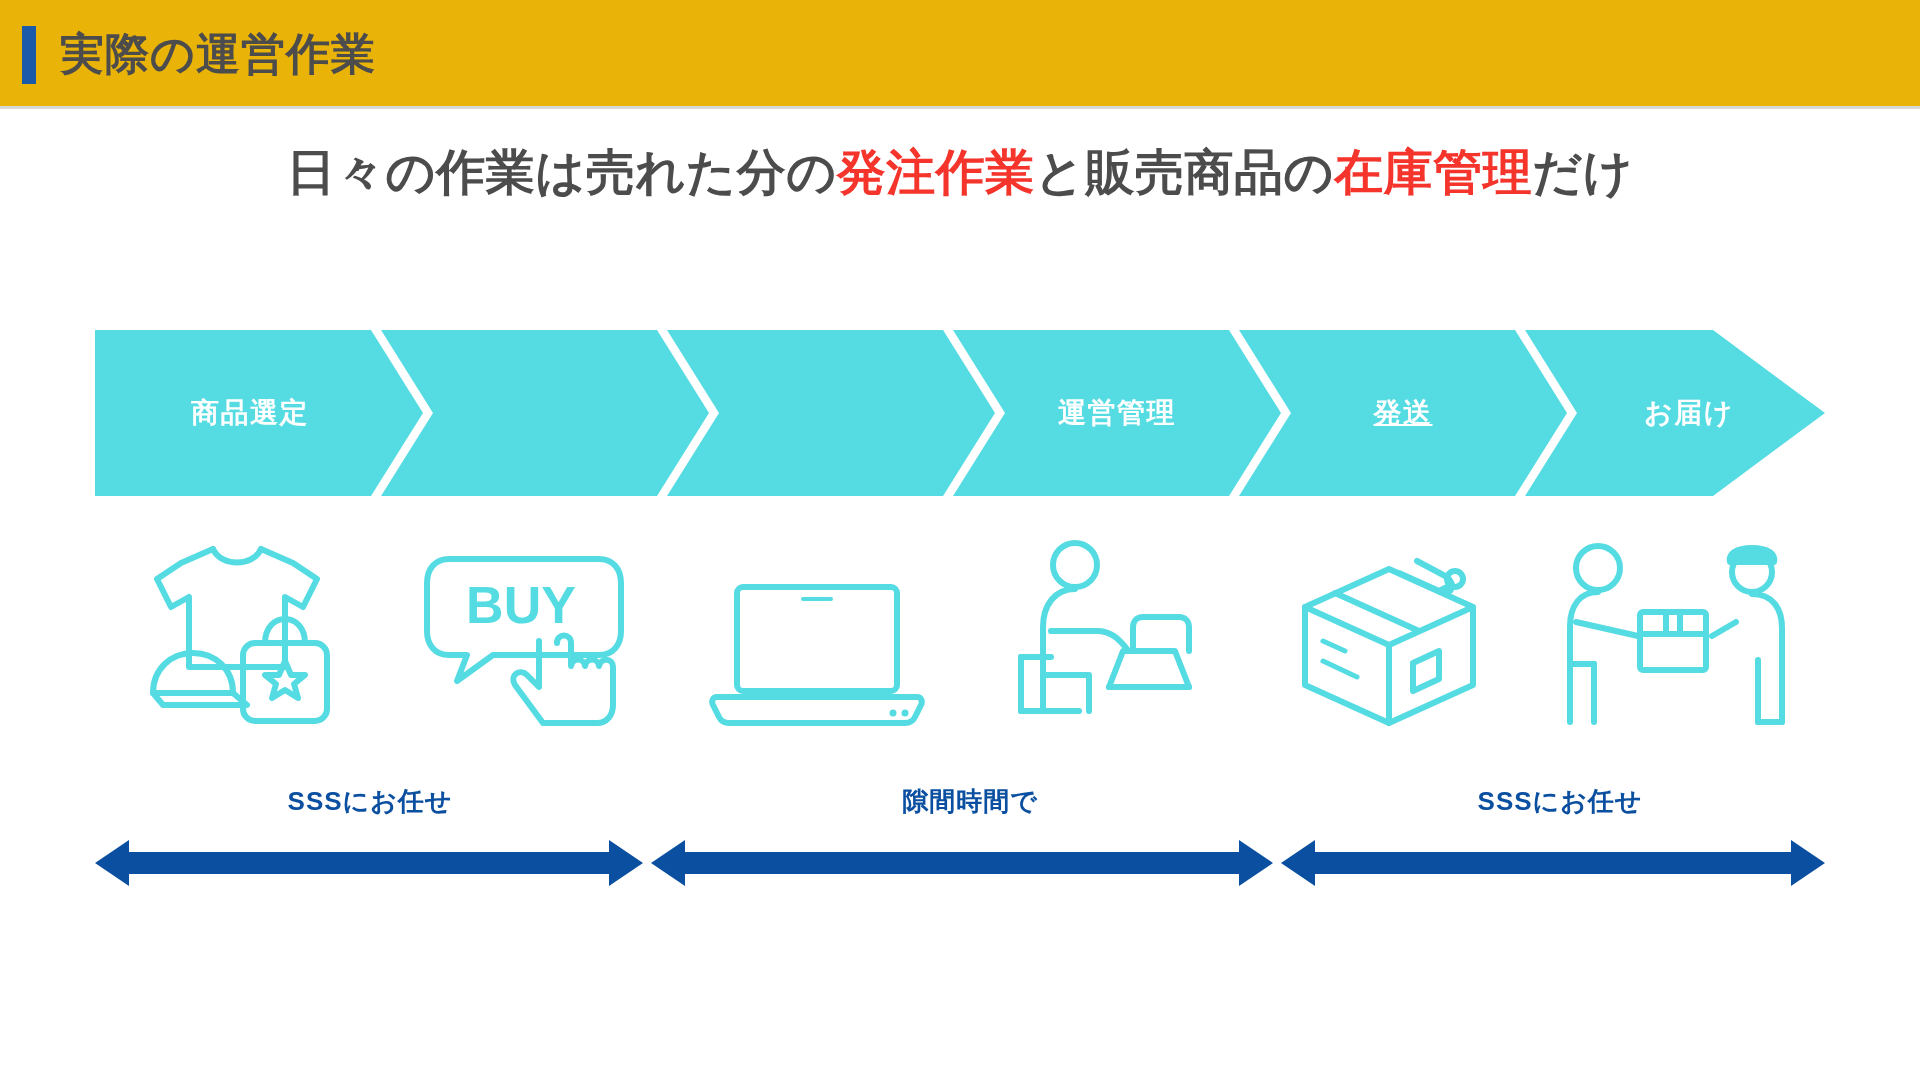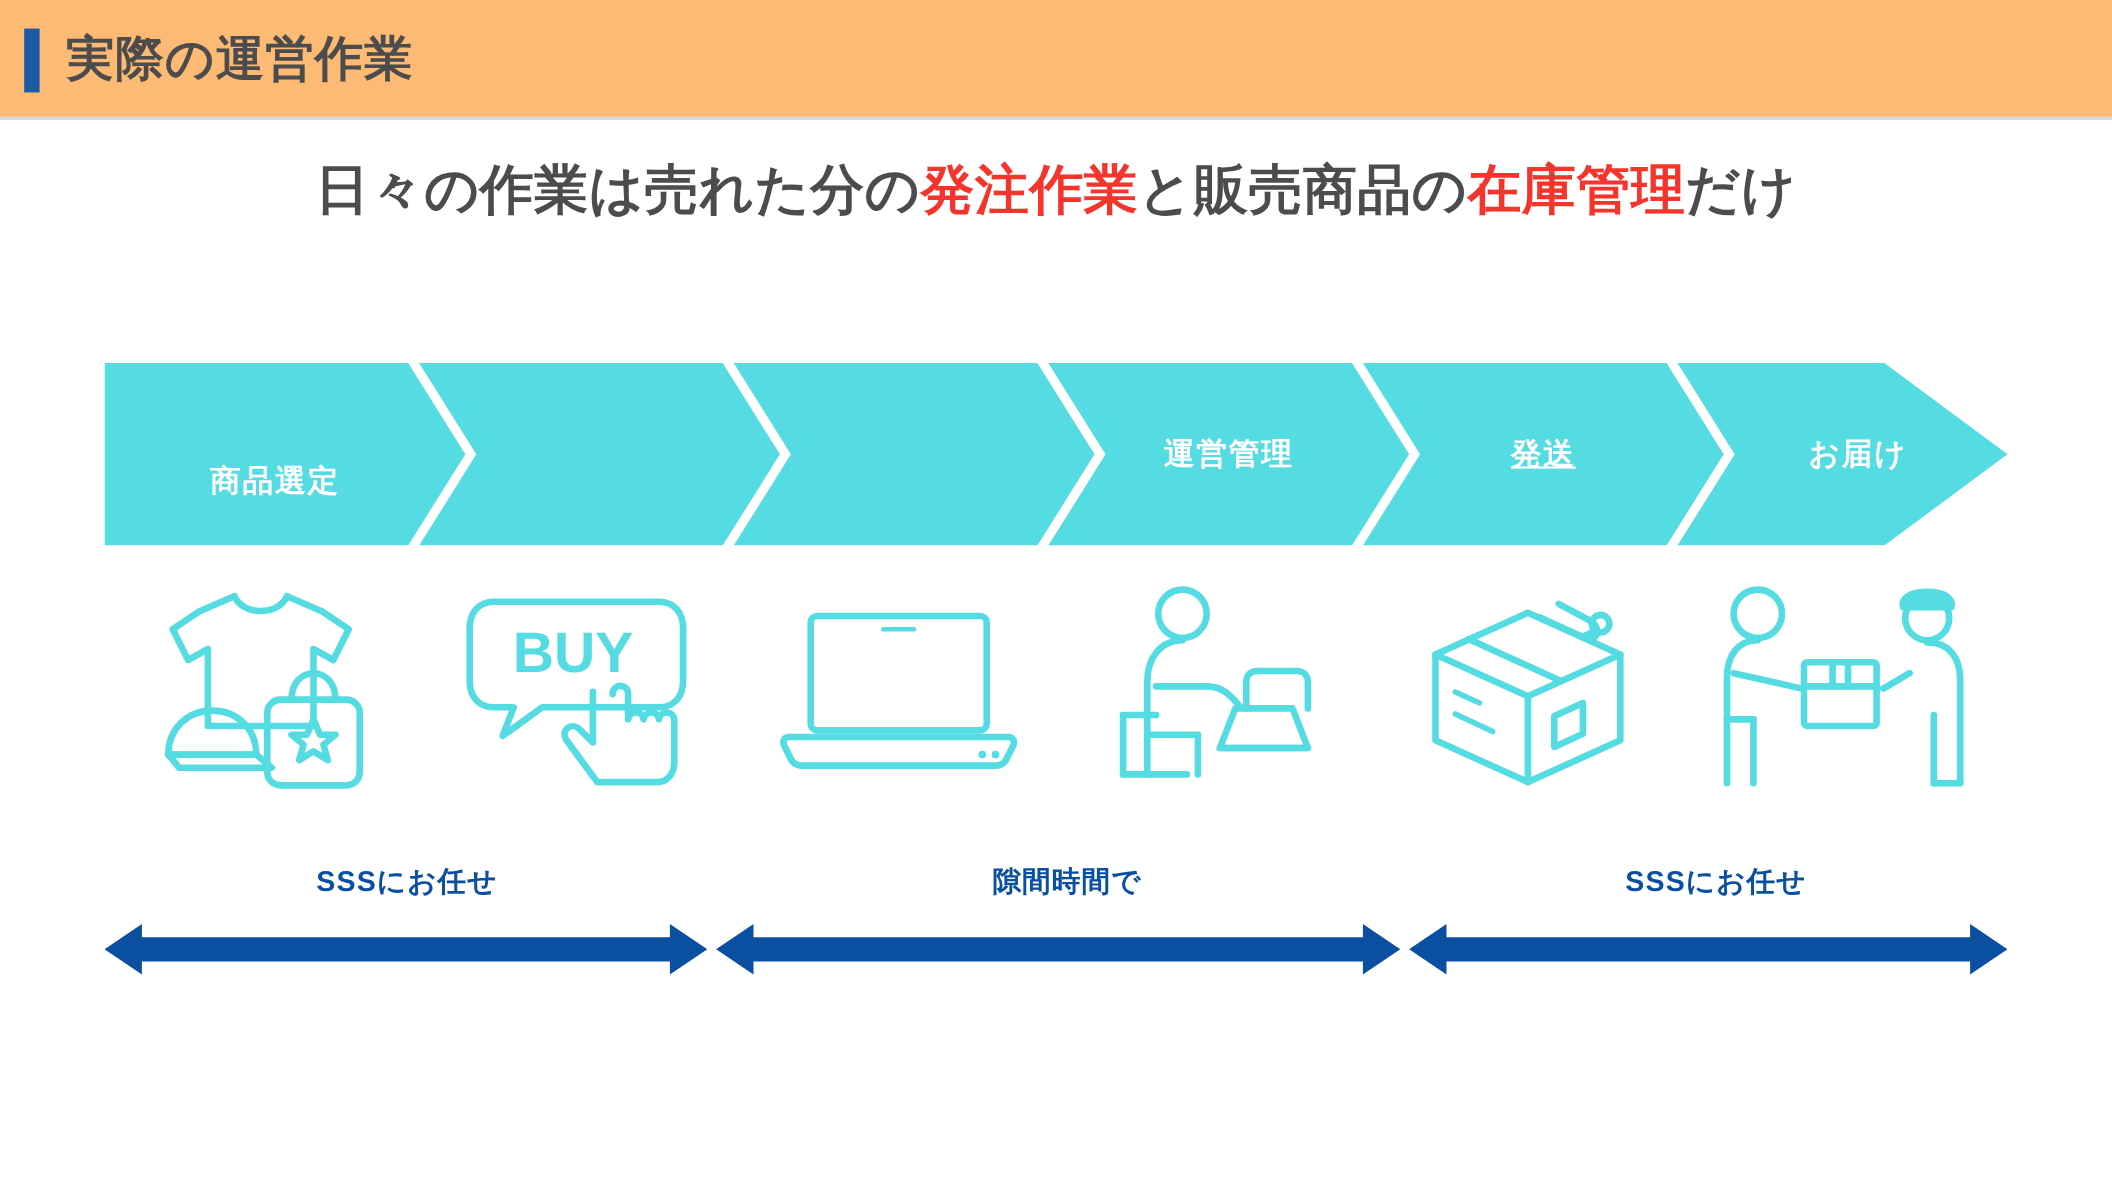--- a/index.html
+++ b/index.html
@@ -7,21 +7,21 @@
     width:1920px;height:1080px;
     background:#ffffff;
     font-family:"Liberation Sans","DejaVu Sans",sans-serif;
     overflow:hidden;
     position:relative;
   }
 
   
   .header{
     position:absolute;left:0;top:0;width:1920px;height:107px;
-    background:#fdba74;box-sizing:border-box;
+    background:#eab308;box-sizing:border-box;
   }
   .header-bar{
     position:absolute;left:22px;top:26px;width:14px;height:58px;
     background:#1a5aa8;
   }
   .header-title{
     position:absolute;left:60px;top:24px;
     font-size:44px;font-weight:bold;color:#4c4c4c;
     letter-spacing:1px;line-height:60px;white-space:nowrap;
   }
@@ -51,21 +51,21 @@
     letter-spacing:1.5px;white-space:nowrap;
     pointer-events:none;
   }
 
   
   .icon-row{
     position:absolute;left:95px;top:520px;width:1730px;height:215px;
   }
   .icon-cell{
     position:absolute;top:0;height:215px;
-    display:flex;align-items:center;justify-content:center;
+    display:flex;align-items:flex-end;justify-content:center;
   }
   .icon-cell svg{display:block;}
 
   
   .caption{
     position:absolute;top:781px;height:40px;
     font-size:26px;font-weight:bold;color:#0b4fa0;
     letter-spacing:1px;text-align:center;white-space:nowrap;
     line-height:40px;
   }
@@ -95,21 +95,21 @@
     <path d="M0,0 H276 L328,83 L276,166 H0 Z" fill="#55dbe2"></path>
 
     <path d="M286,0 H562 L614,83 L562,166 H286 L338,83 Z" fill="#55dbe2"></path>
     <path d="M572,0 H848 L900,83 L848,166 H572 L624,83 Z" fill="#55dbe2"></path>
     <path d="M858,0 H1134 L1186,83 L1134,166 H858 L910,83 Z" fill="#55dbe2"></path>
     <path d="M1144,0 H1420 L1472,83 L1420,166 H1144 L1196,83 Z" fill="#55dbe2"></path>
 
     <path d="M1430,0 H1618 L1730,83 L1618,166 H1430 L1482,83 Z" fill="#55dbe2"></path>
   </svg>
 
-  <div class="chev-label" style="left:0px;width:310px;margin-top:24px;">商品選定</div>
+  <div class="chev-label" style="left:0px;width:310px;">商品選定</div>
   <div class="chev-label" style="left:872px;width:300px;">運営管理</div>
   <div class="chev-label" style="left:1158px;width:300px;text-decoration:underline;">発送</div>
   <div class="chev-label" style="left:1444px;width:300px;">お届け</div>
 </div>
 
 <div class="icon-row">
 
   <div class="icon-cell" style="left:0px;width:300px;">
     <svg width="220" height="200" viewBox="0 0 220 200" fill="none" stroke="#55dbe2" stroke-width="6" stroke-linecap="round" stroke-linejoin="round">
       <path d="M78,14 L46,28 L22,44 L36,72 L54,62 L54,132 L150,132 L150,62 L168,72 L182,44 L158,28 L126,14"></path>

